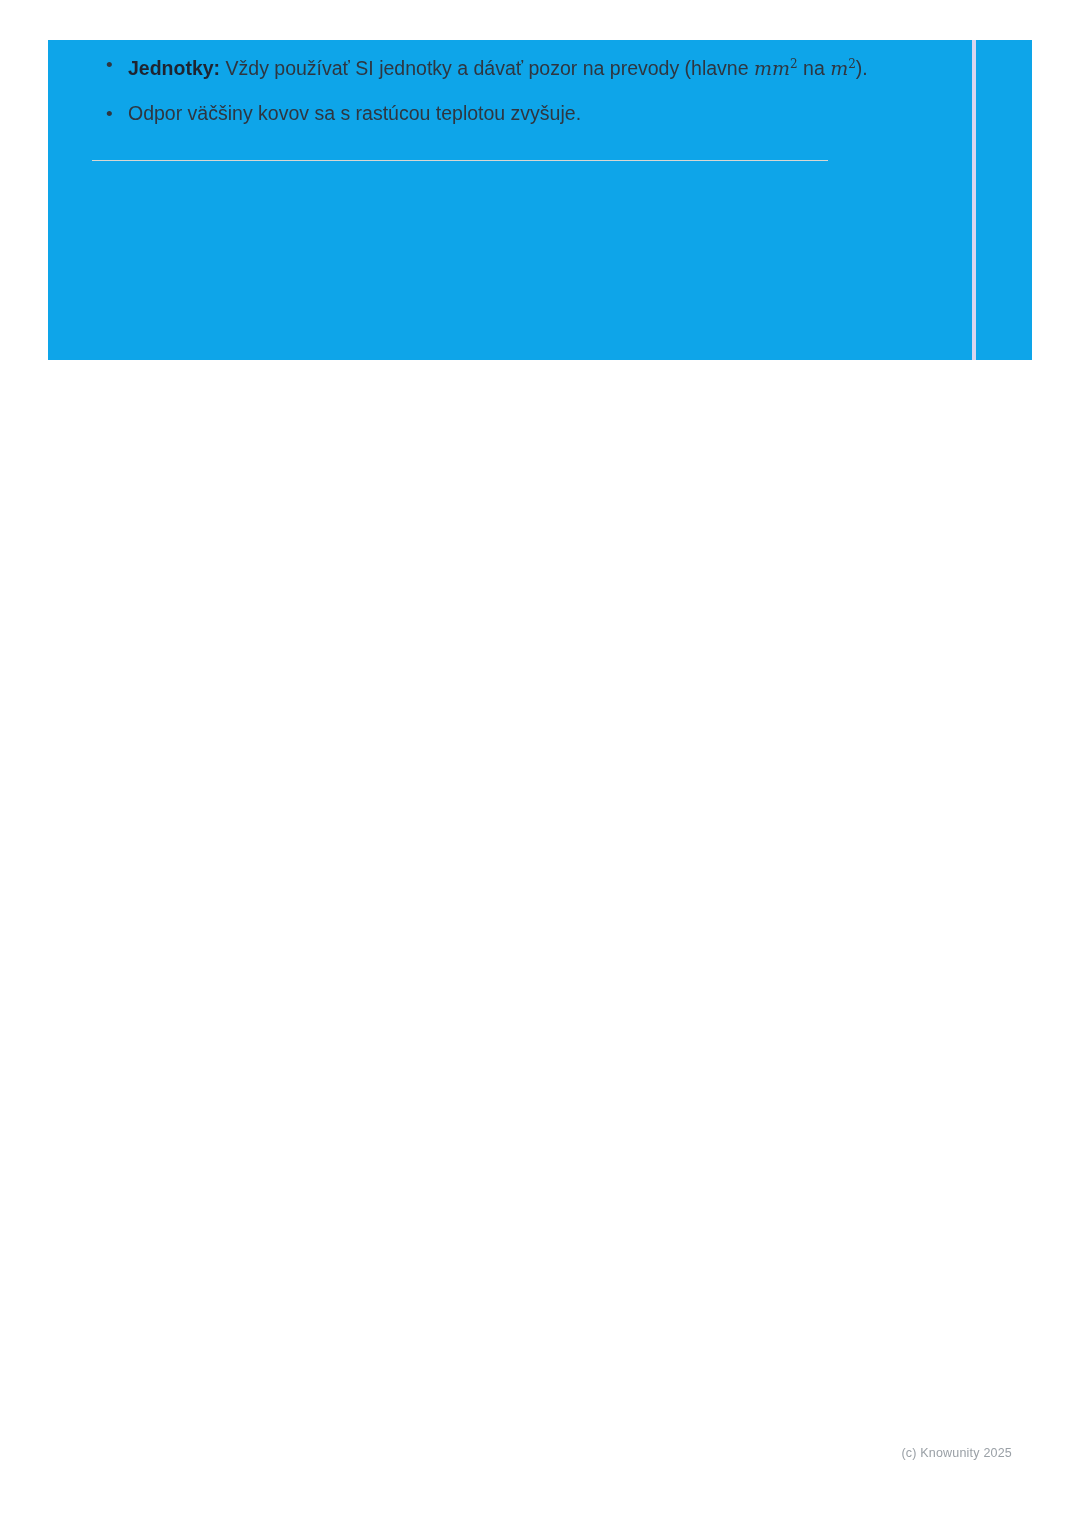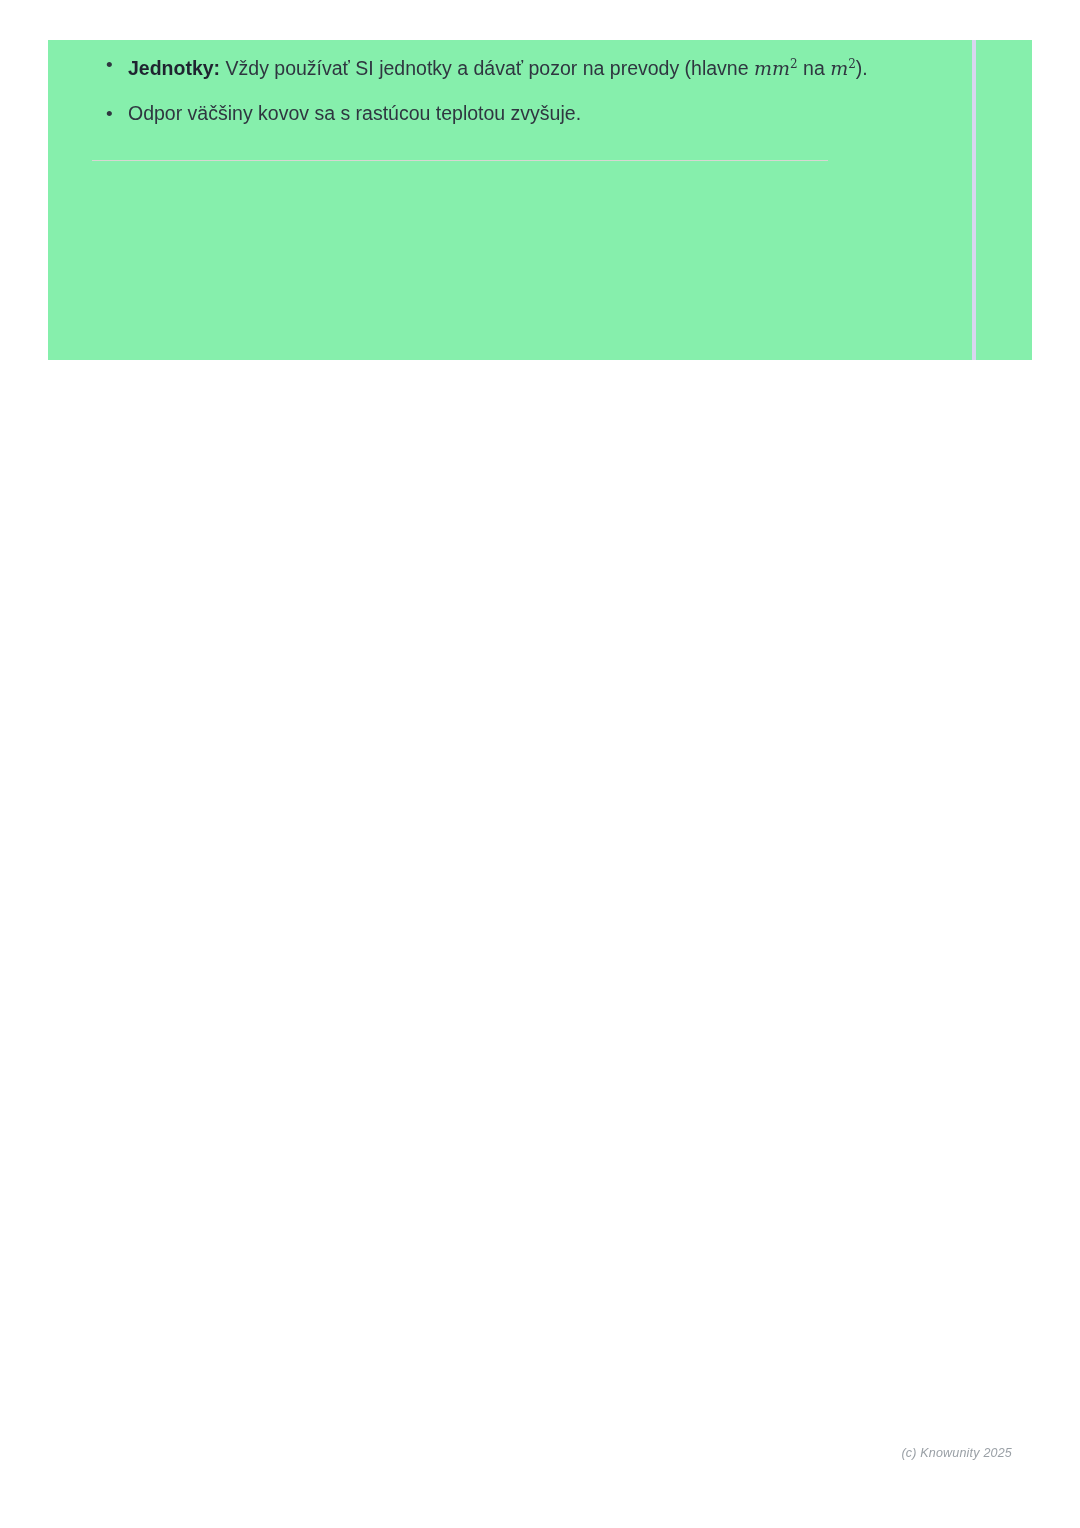--- a/index.html
+++ b/index.html
@@ -24,21 +24,21 @@
     height: 1528px;
   }
 
   
   .note-card {
     position: absolute;
     left: 48px;
     top: 40px;
     width: 984px;
     height: 320px;
-    background: #86efac;
+    background: #0ea5e9;
     box-sizing: border-box;
   }
 
   
   .accent-strip {
     position: absolute;
     right: 56px;
     top: 0;
     width: 4px;
     height: 320px;
@@ -106,21 +106,20 @@
     width: 736px;
   }
 
   .footer {
     position: absolute;
     right: 68px;
     bottom: 68px;
     font-size: 12.5px;
     color: #9aa0a6;
     letter-spacing: 0.2px;
-    font-style: italic;
   }
 </style>
 </head>
 <body>
 
 <div class="page">
 
   <div class="note-card">
 
     <div class="accent-strip"></div>

